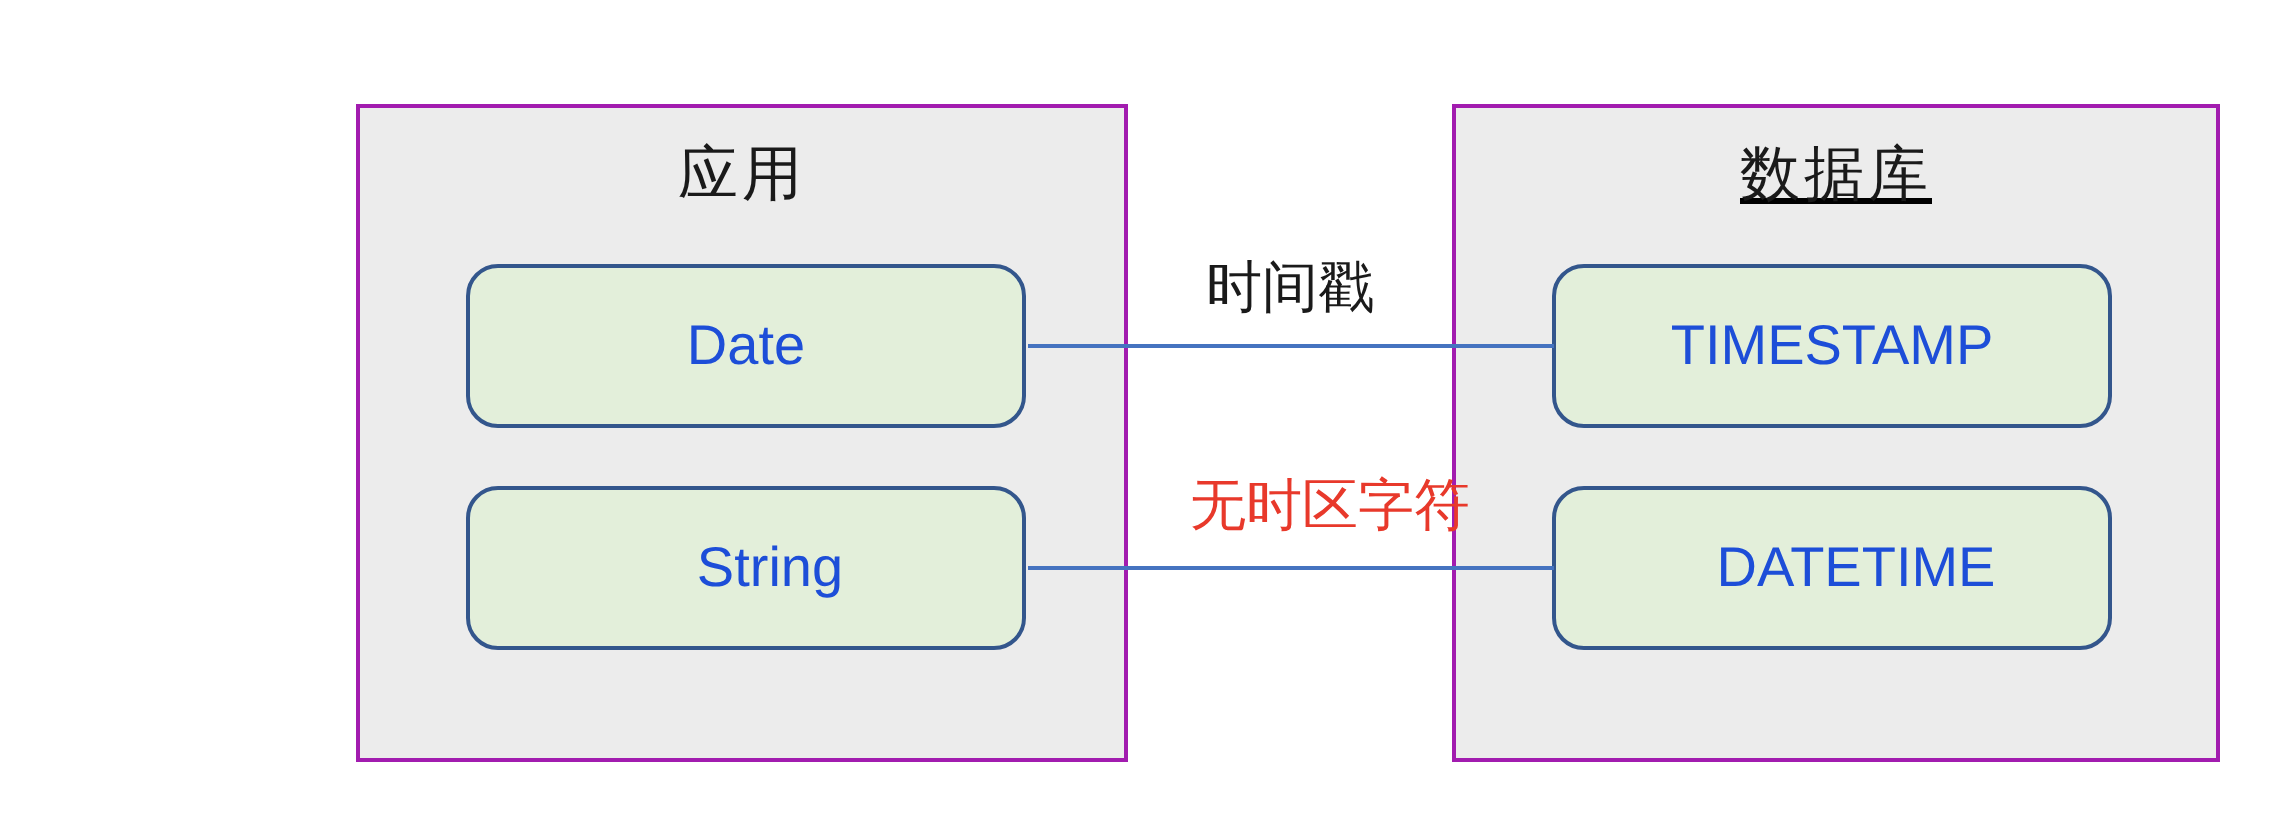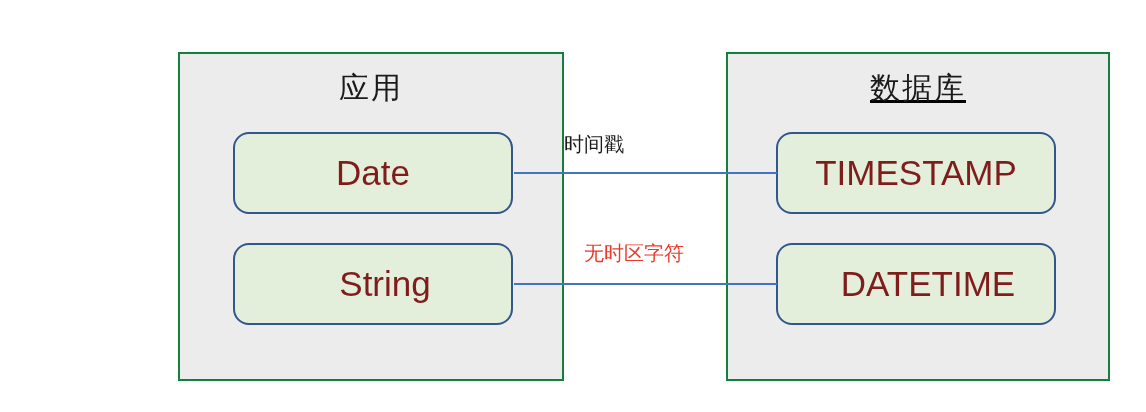--- a/index.html
+++ b/index.html
@@ -10,21 +10,21 @@
     height: 412px;
     background: #ffffff;
     font-family: "Liberation Sans", "DejaVu Sans", sans-serif;
     overflow: hidden;
   }
   .container {
     position: absolute;
     top: 52px;
     height: 329px;
     background: #ececec;
-    border: 2px solid #15803d;
+    border: 2px solid #a21caf;
   }
   .container--left  { left: 178px; width: 386px; }
   .container--right { left: 726px; width: 384px; text-decoration: underline; }
   .container-title {
     margin-top: 16px;
     text-align: center;
     font-size: 30px;
     line-height: 36px;
     color: #1a1a1a;
     letter-spacing: 2px;
@@ -32,42 +32,43 @@
   .node {
     position: absolute;
     width: 280px;
     height: 82px;
     background: #e3efda;
     border: 2px solid #33568c;
     border-radius: 16px;
     display: flex;
     align-items: center;
     justify-content: center;
-    font-size: 35px;
-    color: #7f1d1d;
+    font-size: 28px;
+    color: #1d4ed8;
   }
   .container--left  .node { left: 53px; }
   .container--right .node { left: 48px; }
   .node--row1 { top: 78px; }
   .node--row2 { top: 189px; padding-left: 24px; }
   .edge {
     position: absolute;
     left: 514px;
     width: 263px;
     height: 0;
     border-top: 2px solid #4573c0;
     z-index: 3;
   }
   .edge--1 { top: 172px; }
   .edge--2 { top: 283px; }
   .edge-label {
     position: absolute;
     left: 564px;
     width: 162px;
-    font-size: 20px;
+    text-align: center;
+    font-size: 28px;
     line-height: 24px;
     z-index: 4;
     background: transparent;
   }
   .edge-label--1 { top: 132px; color: #1a1a1a; }
   .edge-label--2 { top: 241px; color: #e8392b; margin-left: 20px; }
 </style>
 </head>
 <body>
 

